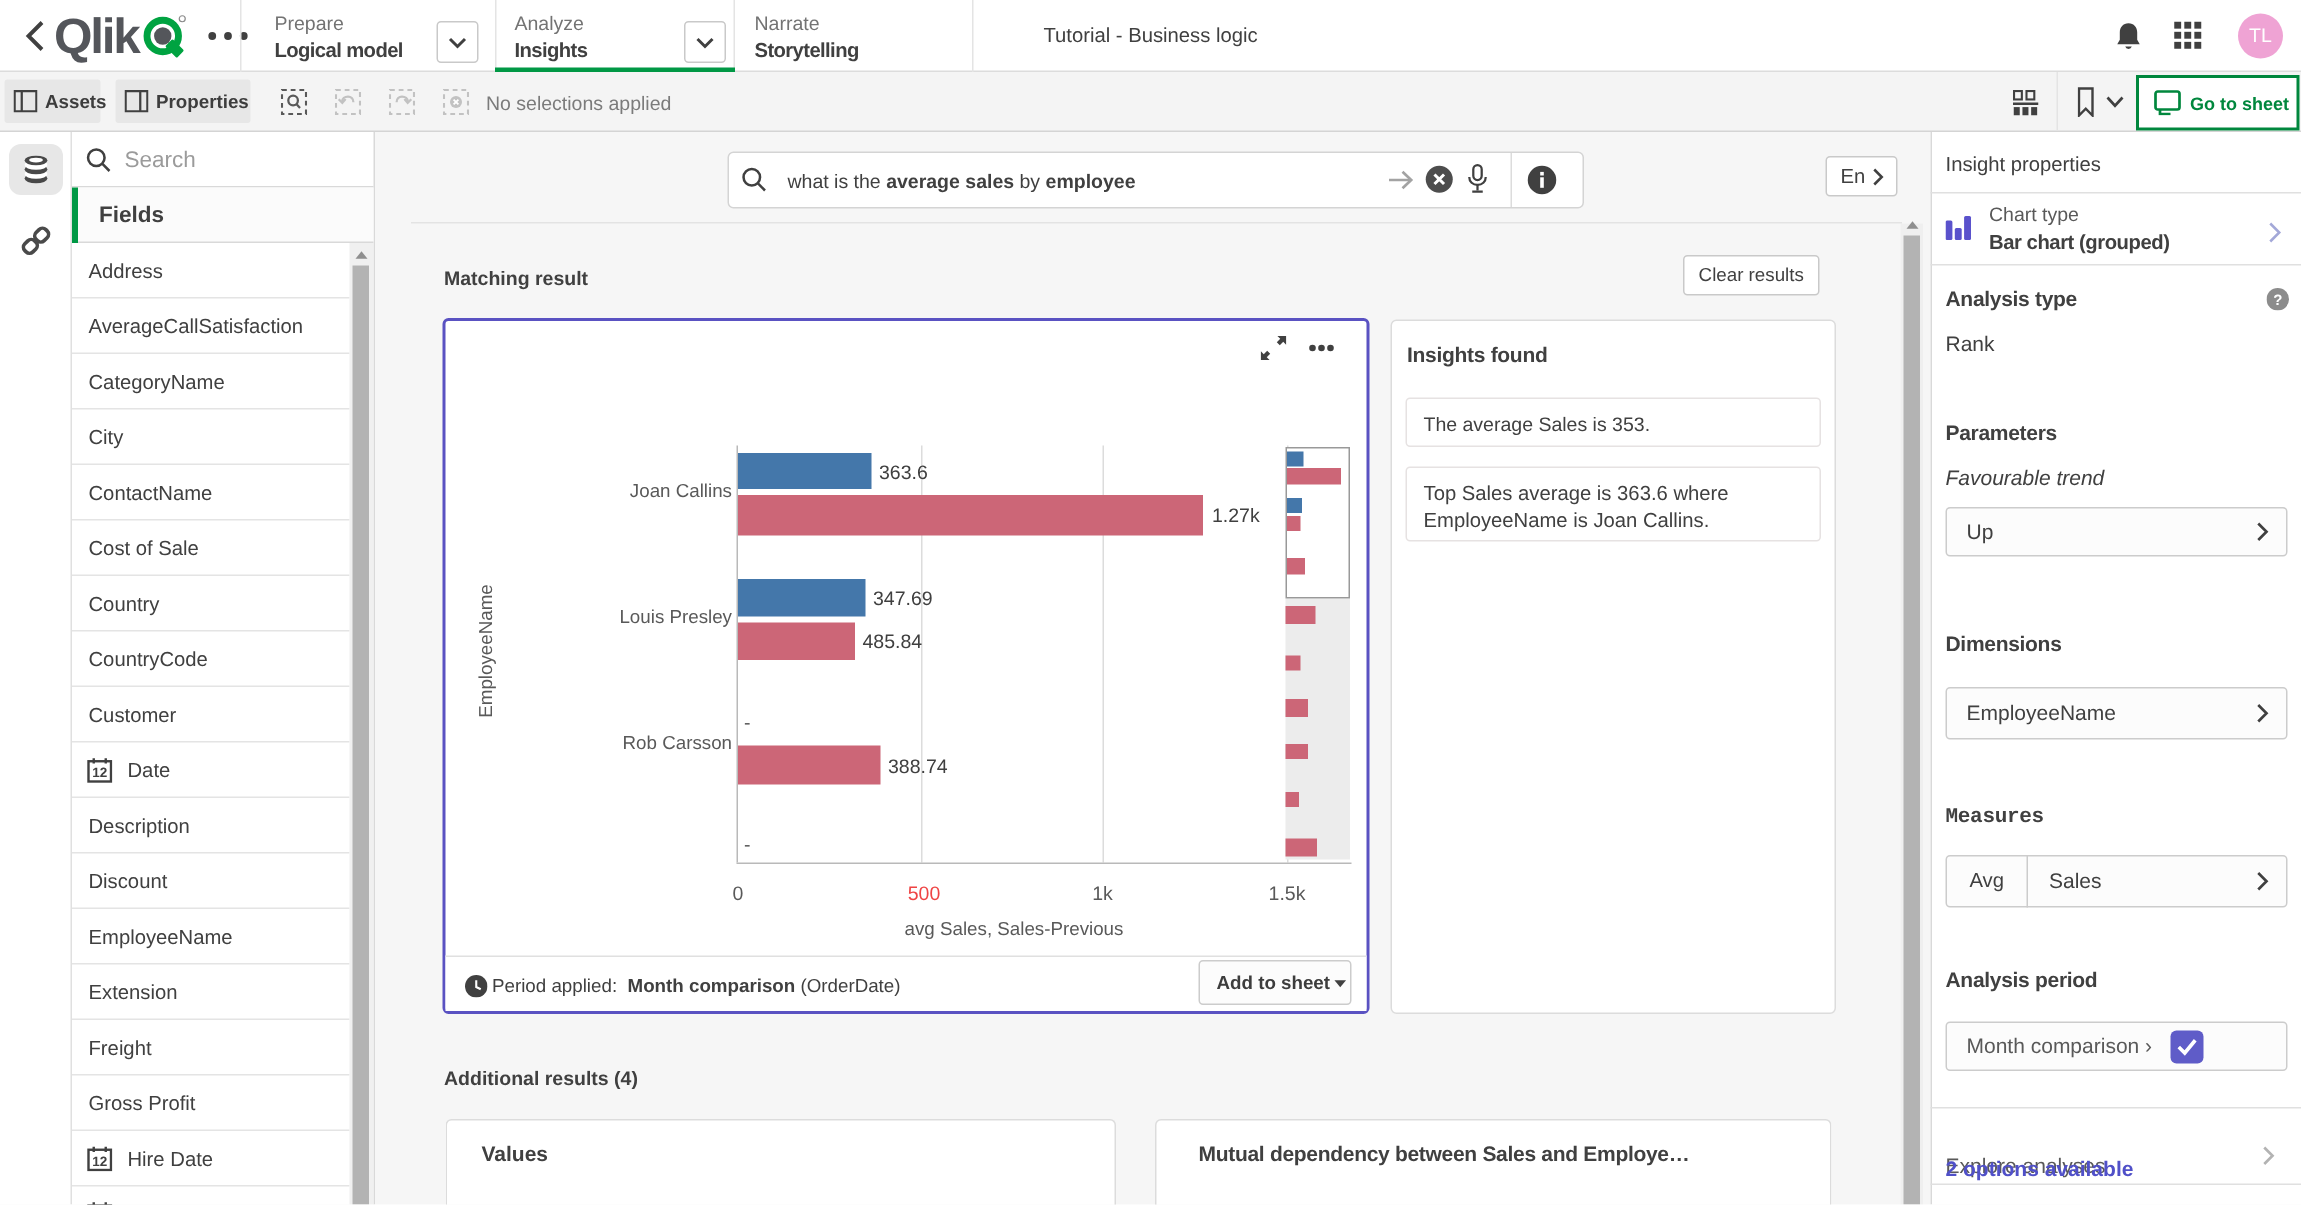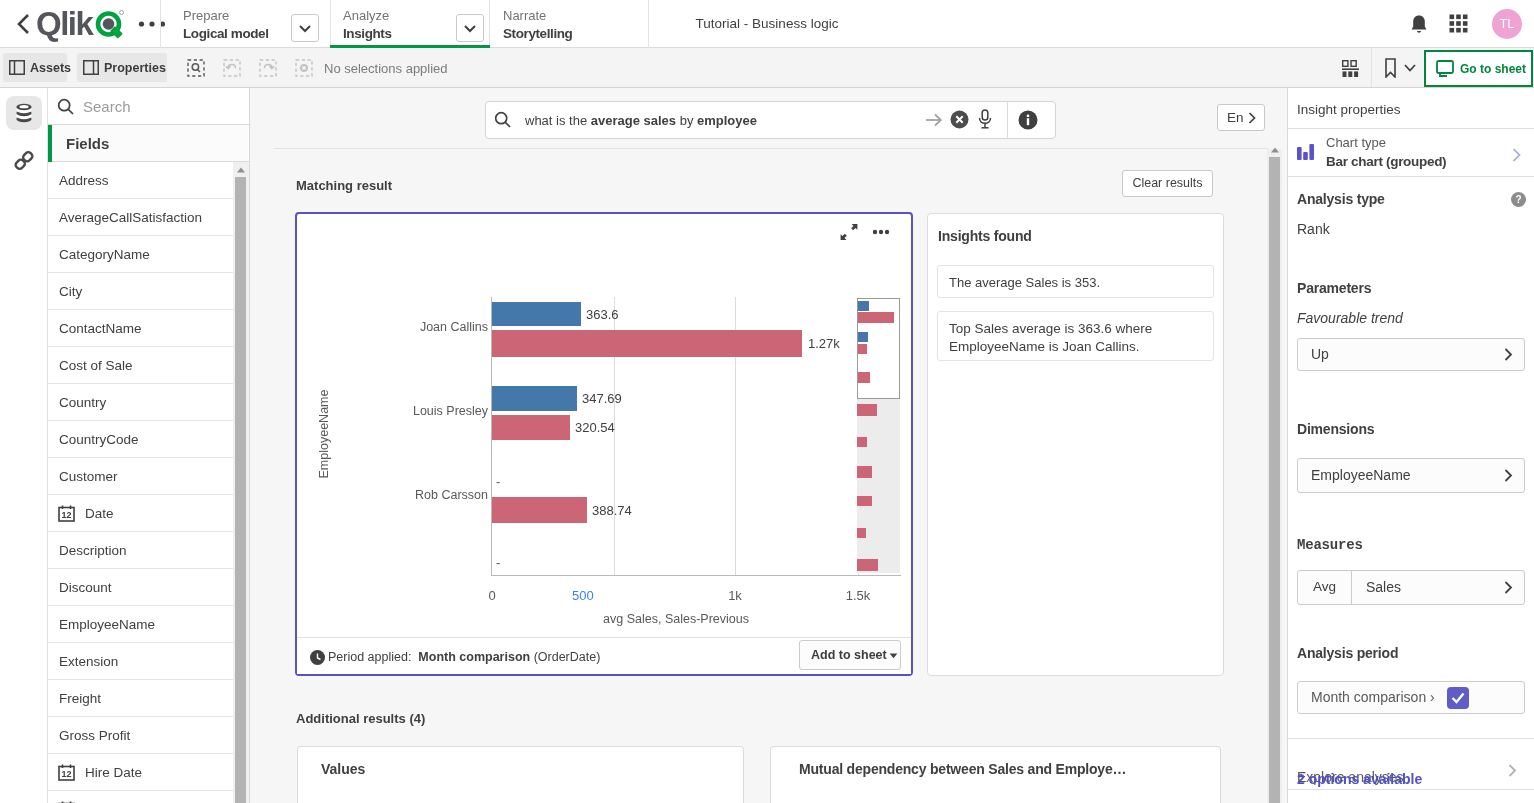--- a/index.html
+++ b/index.html
@@ -302,21 +302,21 @@
 
   <div class="abs" style="left:492px;top:302px;width:89px;height:24px;background:#4477aa;"></div>
   <div class="abs" style="left:492px;top:330px;width:310px;height:27px;background:#cc6677;"></div>
   <div class="abs" style="left:492px;top:386px;width:85px;height:25px;background:#4477aa;"></div>
   <div class="abs" style="left:492px;top:415px;width:78px;height:25px;background:#cc6677;"></div>
   <div class="abs" style="left:492px;top:497px;width:95px;height:26px;background:#cc6677;"></div>
 
   <div class="abs" style="left:586px;top:307px;font-size:13px;color:#404040;">363.6</div>
   <div class="abs" style="left:808px;top:336px;font-size:13px;color:#404040;">1.27k</div>
   <div class="abs" style="left:582px;top:391px;font-size:13px;color:#404040;">347.69</div>
-  <div class="abs" style="left:575px;top:420px;font-size:13px;color:#404040;">320.54</div>
+  <div class="abs" style="left:575px;top:420px;font-size:13px;color:#404040;">485.84</div>
   <div class="abs" style="left:592px;top:503px;font-size:13px;color:#404040;">388.74</div>
   <div class="abs" style="left:496px;top:474px;font-size:13px;color:#595959;">-</div>
   <div class="abs" style="left:496px;top:555px;font-size:13px;color:#595959;">-</div>
 
   <div class="abs" style="left:345px;top:320px;width:143px;text-align:right;font-size:12.5px;color:#595959;">Joan Callins</div>
   <div class="abs" style="left:345px;top:404px;width:143px;text-align:right;font-size:12.5px;color:#595959;">Louis Presley</div>
   <div class="abs" style="left:345px;top:488px;width:143px;text-align:right;font-size:12.5px;color:#595959;">Rob Carsson</div>
 
   <div class="abs" style="left:324px;top:435px;width:0;height:0;">
     <div style="position:absolute;left:-50px;top:-8px;width:100px;text-align:center;font-size:12.5px;color:#595959;transform:rotate(-90deg);">EmployeeName</div>
@@ -330,21 +330,21 @@
   <div class="abs" style="left:857px;top:528px;width:9px;height:10px;background:#cc6677;"></div>
   <div class="abs" style="left:857px;top:559px;width:21px;height:12px;background:#cc6677;"></div>
   <div class="abs" style="left:857px;top:298px;width:43px;height:101px;background:#fff;border:1px solid #999;"></div>
   <div class="abs" style="left:858px;top:301px;width:11px;height:10px;background:#4477aa;"></div>
   <div class="abs" style="left:858px;top:312px;width:36px;height:11px;background:#cc6677;"></div>
   <div class="abs" style="left:858px;top:332px;width:10px;height:10px;background:#4477aa;"></div>
   <div class="abs" style="left:858px;top:344px;width:9px;height:10px;background:#cc6677;"></div>
   <div class="abs" style="left:858px;top:372px;width:12px;height:11px;background:#cc6677;"></div>
 
   <div class="abs" style="left:482px;top:588px;width:20px;text-align:center;font-size:13px;color:#595959;">0</div>
-  <div class="abs" style="left:572px;top:588px;width:40px;text-align:left;font-size:13px;color:#3b82f6;">500</div>
+  <div class="abs" style="left:596px;top:588px;width:40px;text-align:center;font-size:13px;color:#ef4444;">500</div>
   <div class="abs" style="left:715px;top:588px;width:40px;text-align:center;font-size:13px;color:#595959;">1k</div>
   <div class="abs" style="left:838px;top:588px;width:40px;text-align:center;font-size:13px;color:#595959;">1.5k</div>
   <div class="abs" style="left:576px;top:612px;width:200px;text-align:center;font-size:12.5px;color:#595959;">avg Sales, Sales-Previous</div>
 
   <div class="abs" style="left:297px;top:637px;width:614px;height:37px;border-top:1px solid #e0e0e0;background:#fff;"></div>
   <svg class="abs" style="left:310px;top:650px;" width="15" height="15" viewBox="0 0 15 15">
     <circle cx="7.5" cy="7.5" r="7.5" fill="#404040"></circle>
     <path d="M7.5 3.5 L7.5 8 L10.5 9.5" stroke="#fff" stroke-width="1.4" fill="none"></path>
   </svg>
   <div class="abs" style="left:328px;top:650px;font-size:12.5px;">Period applied:&nbsp; <span class="b">Month comparison</span> <span>(OrderDate)</span></div>

